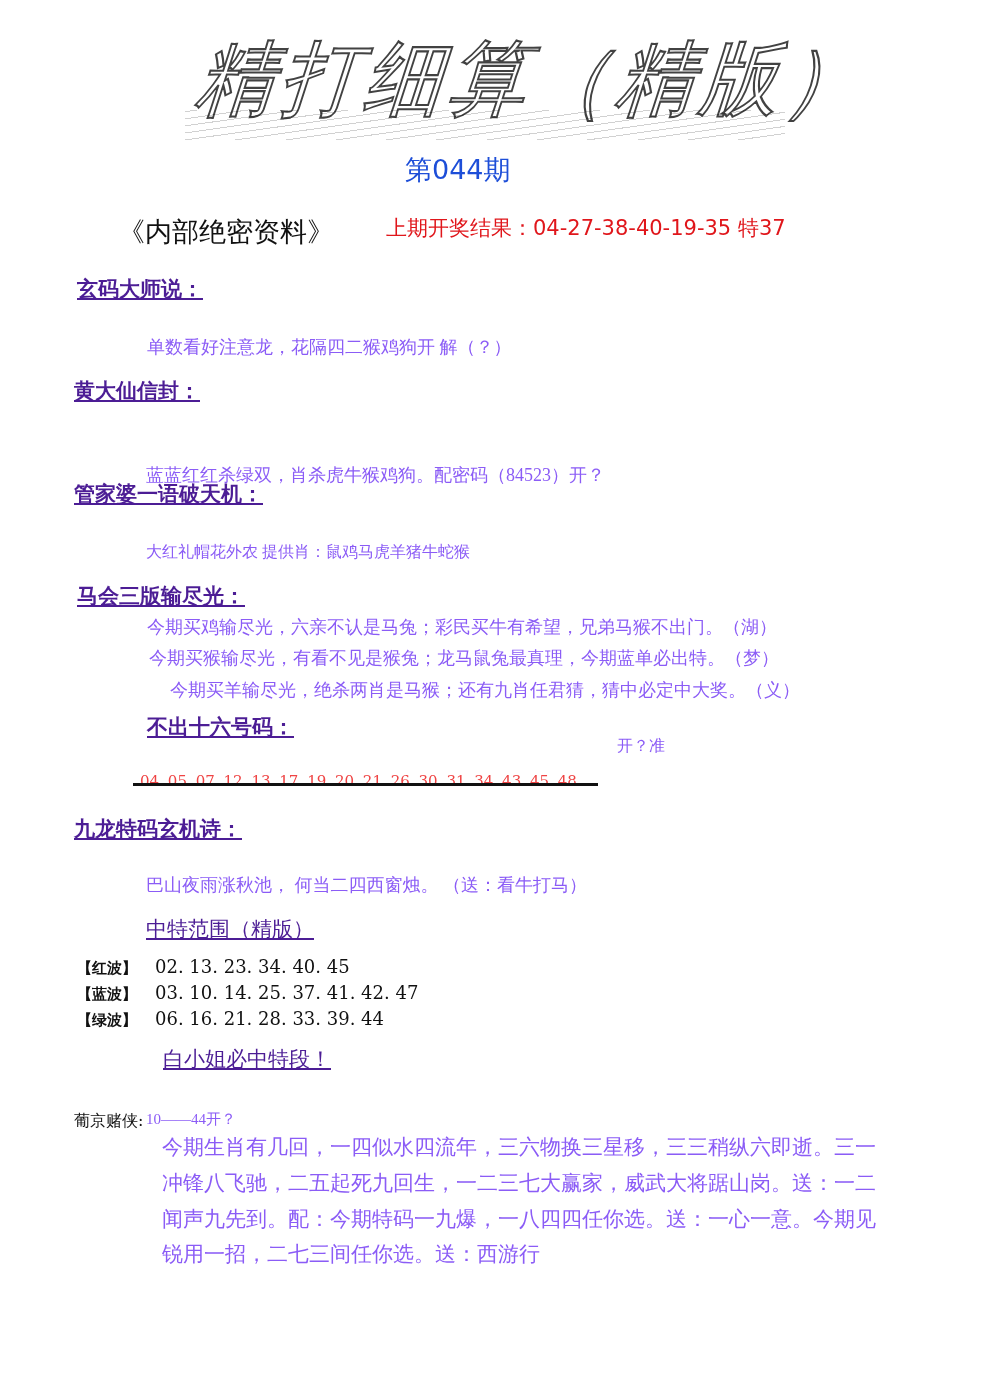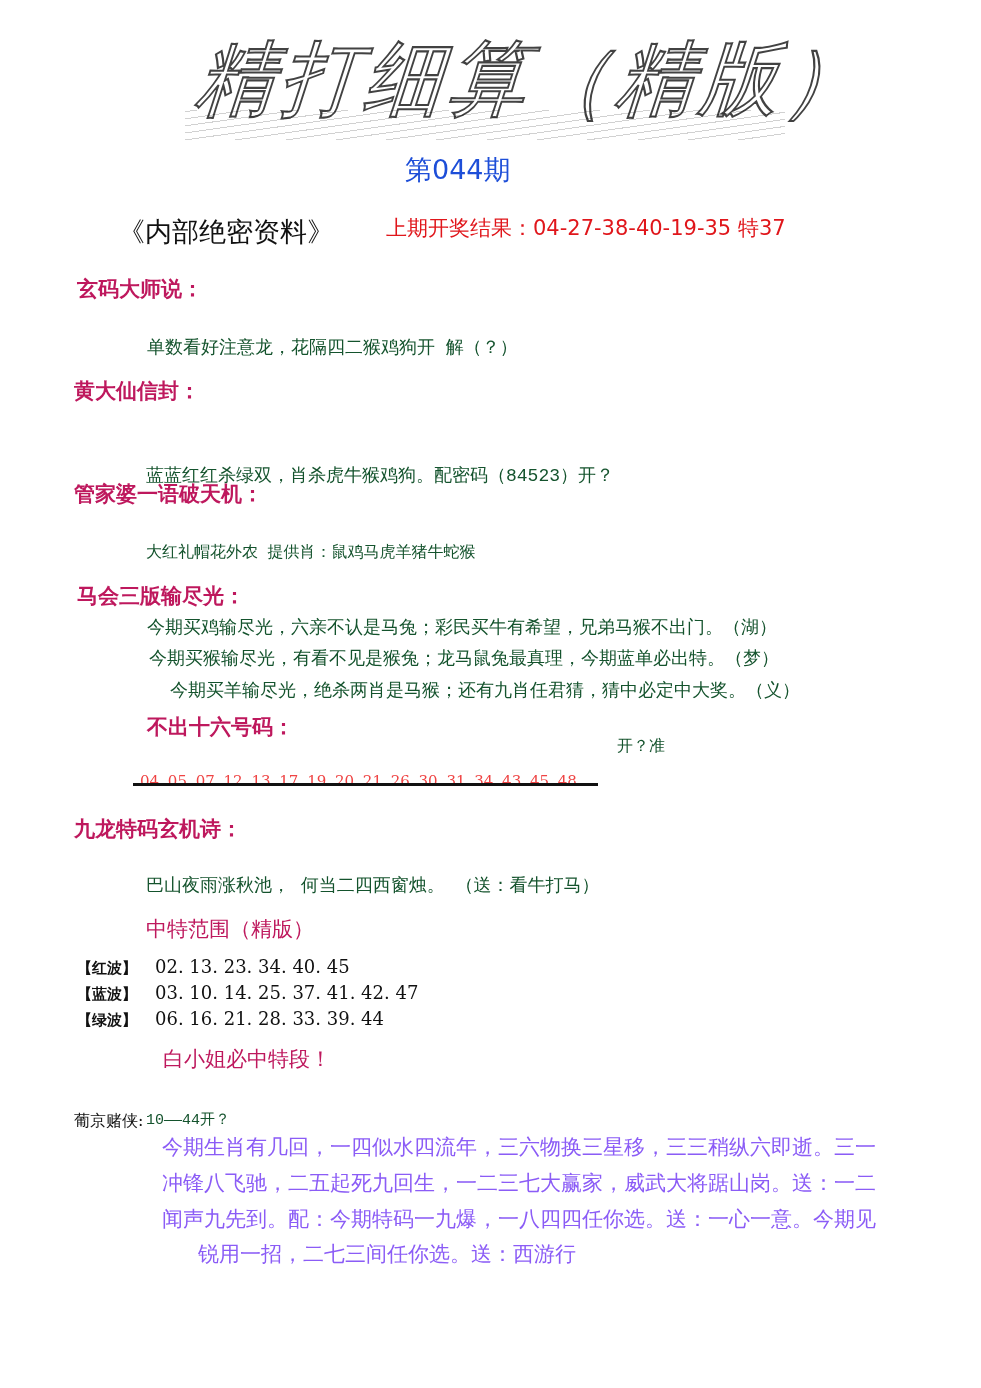--- a/index.html
+++ b/index.html
@@ -25,22 +25,22 @@
     }
     .banner-scratch {
       position: absolute; left: 0; bottom: 2px; width: 600px; height: 30px;
       background: repeating-linear-gradient(-8deg, rgba(0,0,0,0.0) 0 6px, rgba(0,0,0,0.18) 6px 7px);
     }
 
     .issue { left: 405px; top: 152px; font-family: "DejaVu Sans", sans-serif; font-size: 27px; color: #1d4ed8; }
     .doc-title { left: 118px; top: 214px; font-size: 27px; font-family: Liberation Sans, sans-serif; }
     .last-result { left: 386px; top: 214px; font-size: 21px; color: #e0161b; font-family: "DejaVu Sans", sans-serif; }
 
-    .heading { font-family: "DejaVu Sans", sans-serif; font-weight: bold; font-size: 21px; color: #be185d; }
-    .body { font-family: Liberation Mono, monospace; font-size: 18px; color: #14532d; }
+    .heading { font-family: "DejaVu Sans", sans-serif; font-weight: bold; font-size: 21px; color: #4c1d95; text-decoration: underline; }
+    .body { font-family: Liberation Serif, serif; font-size: 18px; color: #8b5cf6; }
 
     .strike-row { left: 140px; top: 772px; font-family: "DejaVu Serif", serif; font-size: 15px; color: #ef4444; word-spacing: 4px; }
     .strike-line { position: absolute; left: 133px; top: 783px; width: 465px; height: 3px; background: #111; }
     .strike-suffix { left: 617px; top: 736px; font-size: 16px; }
 
     .wave-label { font-family: "DejaVu Sans", sans-serif; font-size: 15px; font-weight: bold; }
     .wave-nums { font-family: "DejaVu Serif", serif; font-size: 18px; }
 
     .gamb-label { left: 74px; top: 1111px; font-family: "DejaVu Serif", serif; font-size: 16px; }
     .para { font-family: "DejaVu Serif", serif; font-size: 21px; color: #8b5cf6; }
@@ -90,13 +90,13 @@
 <div class="abs wave-label" style="left:77px; top:1011px;">【绿波】</div>
 <div class="abs wave-nums" style="left:155px; top:1008px;">06. 16. 21. 28. 33. 39. 44</div>
 
 <div class="abs heading" style="left:163px; top:1045px; font-weight:normal; font-family:'DejaVu Serif', serif; font-size:21px;">白小姐必中特段！</div>
 <div class="abs body" style="left:146px; top:1110px; font-size:15px;">10——44开？</div>
 
 <div class="abs gamb-label">葡京赌侠:</div>
 <div class="abs para" style="left:162px; top:1133px;">今期生肖有几回，一四似水四流年，三六物换三星移，三三稍纵六即逝。三一</div>
 <div class="abs para" style="left:162px; top:1169px;">冲锋八飞驰，二五起死九回生，一二三七大赢家，威武大将踞山岗。送：一二</div>
 <div class="abs para" style="left:162px; top:1205px;">闻声九先到。配：今期特码一九爆，一八四四任你选。送：一心一意。今期见</div>
-<div class="abs para" style="left:162px; top:1240px;margin-left:36px;">锐用一招，二七三间任你选。送：西游行</div>
+<div class="abs para" style="left:162px; top:1240px;">锐用一招，二七三间任你选。送：西游行</div>
 
 </body></html>

